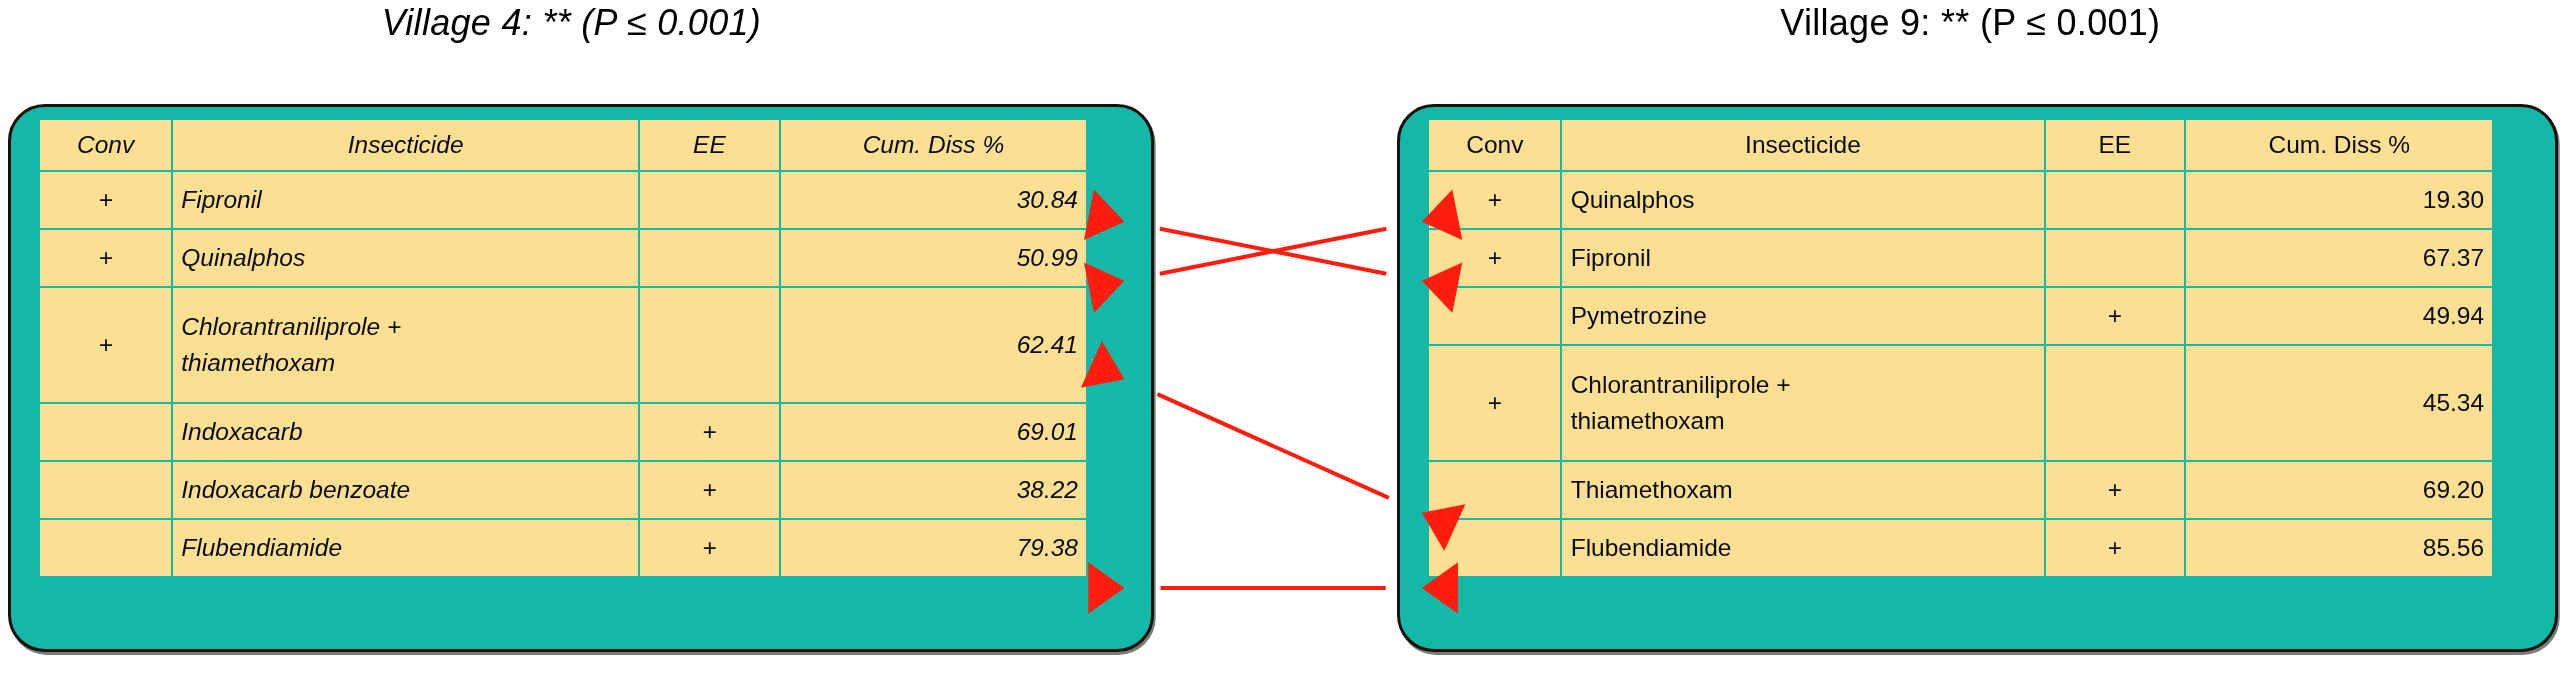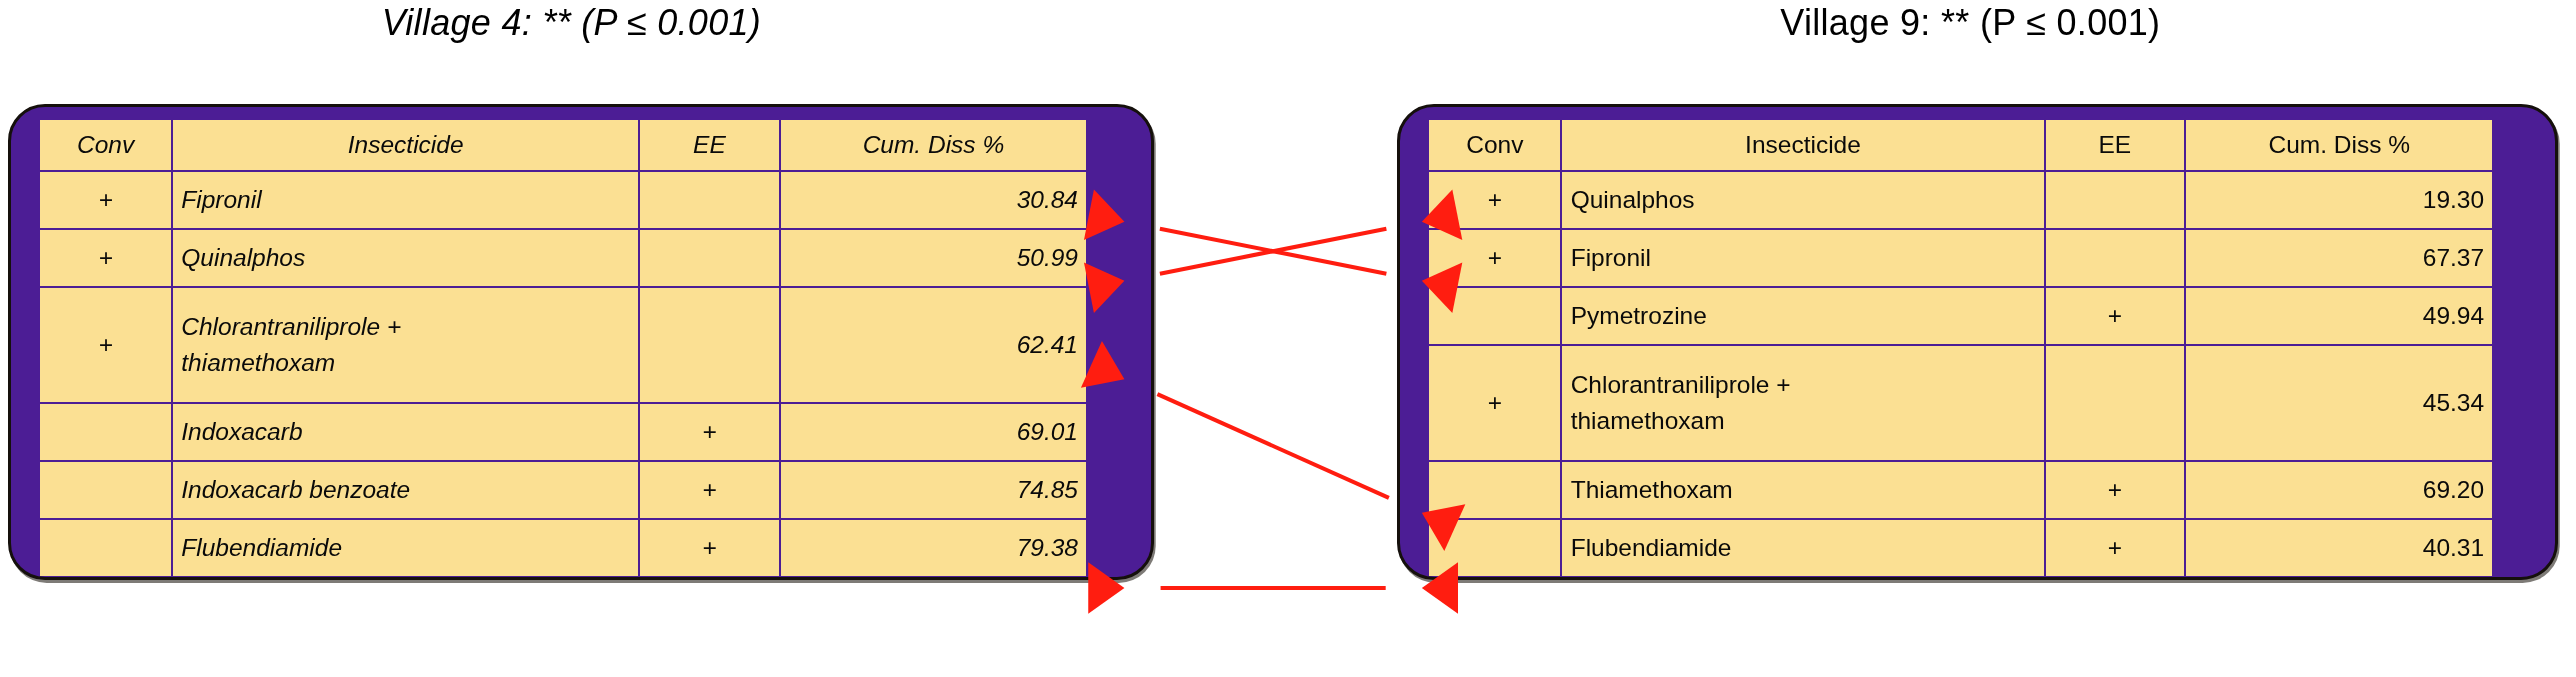--- a/index.html
+++ b/index.html
@@ -12,22 +12,22 @@
 
   .panel-title{
     position:absolute;left:0;right:0;top:2.3px;
     text-align:center;font-size:36px;line-height:42px;
     font-weight:400;color:#000;letter-spacing:0.3px;white-space:nowrap;
   }
   #panel-left .panel-title{ transform:translateX(-14.6px); }
   #panel-right .panel-title{ transform:translateX(-11.7px); }
 
   .round-box{
-    position:absolute;left:8.2px;top:104px;width:1146px;height:476px;
-    background:#4c1d95;border:3.5px solid #15100c;border-radius:37px;
+    position:absolute;left:8.2px;top:104px;width:1146px;height:548px;
+    background:#14b8a6;border:3.5px solid #15100c;border-radius:37px;
     box-sizing:border-box;box-shadow:1.7px 2.9px 0 rgba(20,14,8,.55);
   }
   #panel-right .round-box{ left:9.3px; width:1161px; }
 
   .tbl{
     position:absolute;left:27px;top:10.5px;
     border-collapse:separate;border-spacing:2.3px;
     table-layout:fixed;
   }
   #panel-left  .tbl{ width:1050px; }
@@ -94,21 +94,21 @@
         <tr>
           <td class="c-conv"></td>
           <td class="c-name">Indoxacarb</td>
           <td class="c-ee">+</td>
           <td class="c-val">69.01</td>
         </tr>
         <tr>
           <td class="c-conv"></td>
           <td class="c-name">Indoxacarb benzoate</td>
           <td class="c-ee">+</td>
-          <td class="c-val">74.85</td>
+          <td class="c-val">38.22</td>
         </tr>
         <tr>
           <td class="c-conv"></td>
           <td class="c-name">Flubendiamide</td>
           <td class="c-ee">+</td>
           <td class="c-val">79.38</td>
         </tr>
       </tbody>
     </table>
   </div>
@@ -155,21 +155,21 @@
         <tr>
           <td class="c-conv"></td>
           <td class="c-name">Thiamethoxam</td>
           <td class="c-ee">+</td>
           <td class="c-val">69.20</td>
         </tr>
         <tr>
           <td class="c-conv"></td>
           <td class="c-name">Flubendiamide</td>
           <td class="c-ee">+</td>
-          <td class="c-val">40.31</td>
+          <td class="c-val">85.56</td>
         </tr>
       </tbody>
     </table>
   </div>
 </div>
 
 <svg id="arrow-layer" width="2576" height="678" viewBox="0 0 4417 1162" xmlns="http://www.w3.org/2000/svg">
   <g id="connectors" stroke-linecap="butt">
       <g>
         <line x1="1988.8188269509678" y1="392.0445127883289" x2="2377.181173049032" y2="468.9554872116711" stroke="#FF1D10" stroke-width="7"></line>

